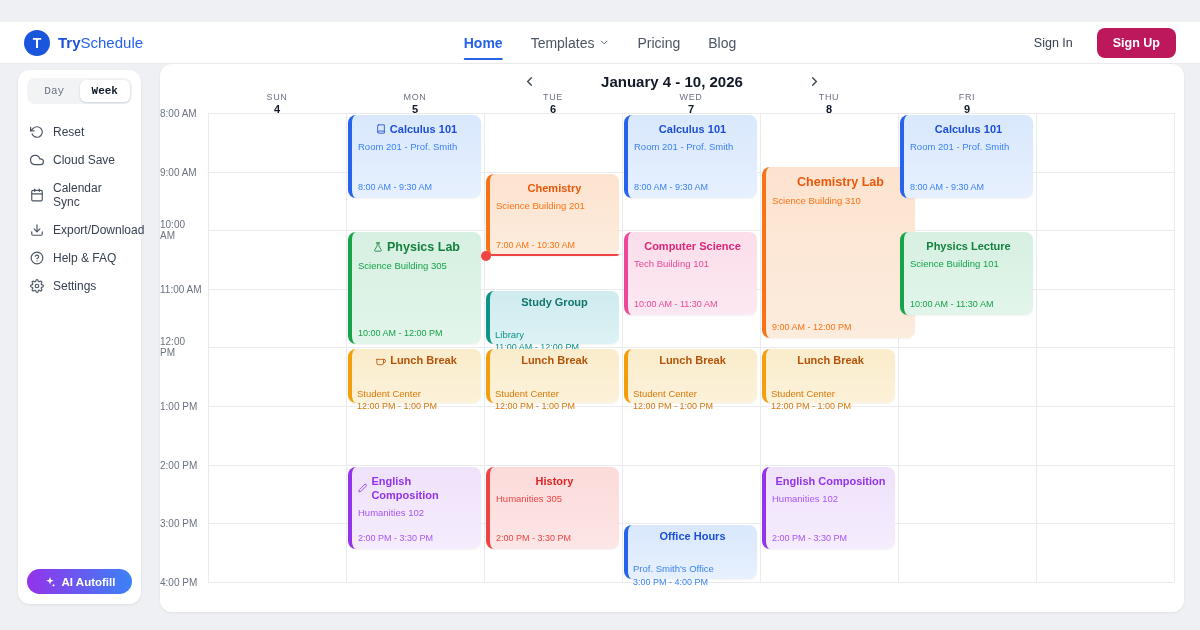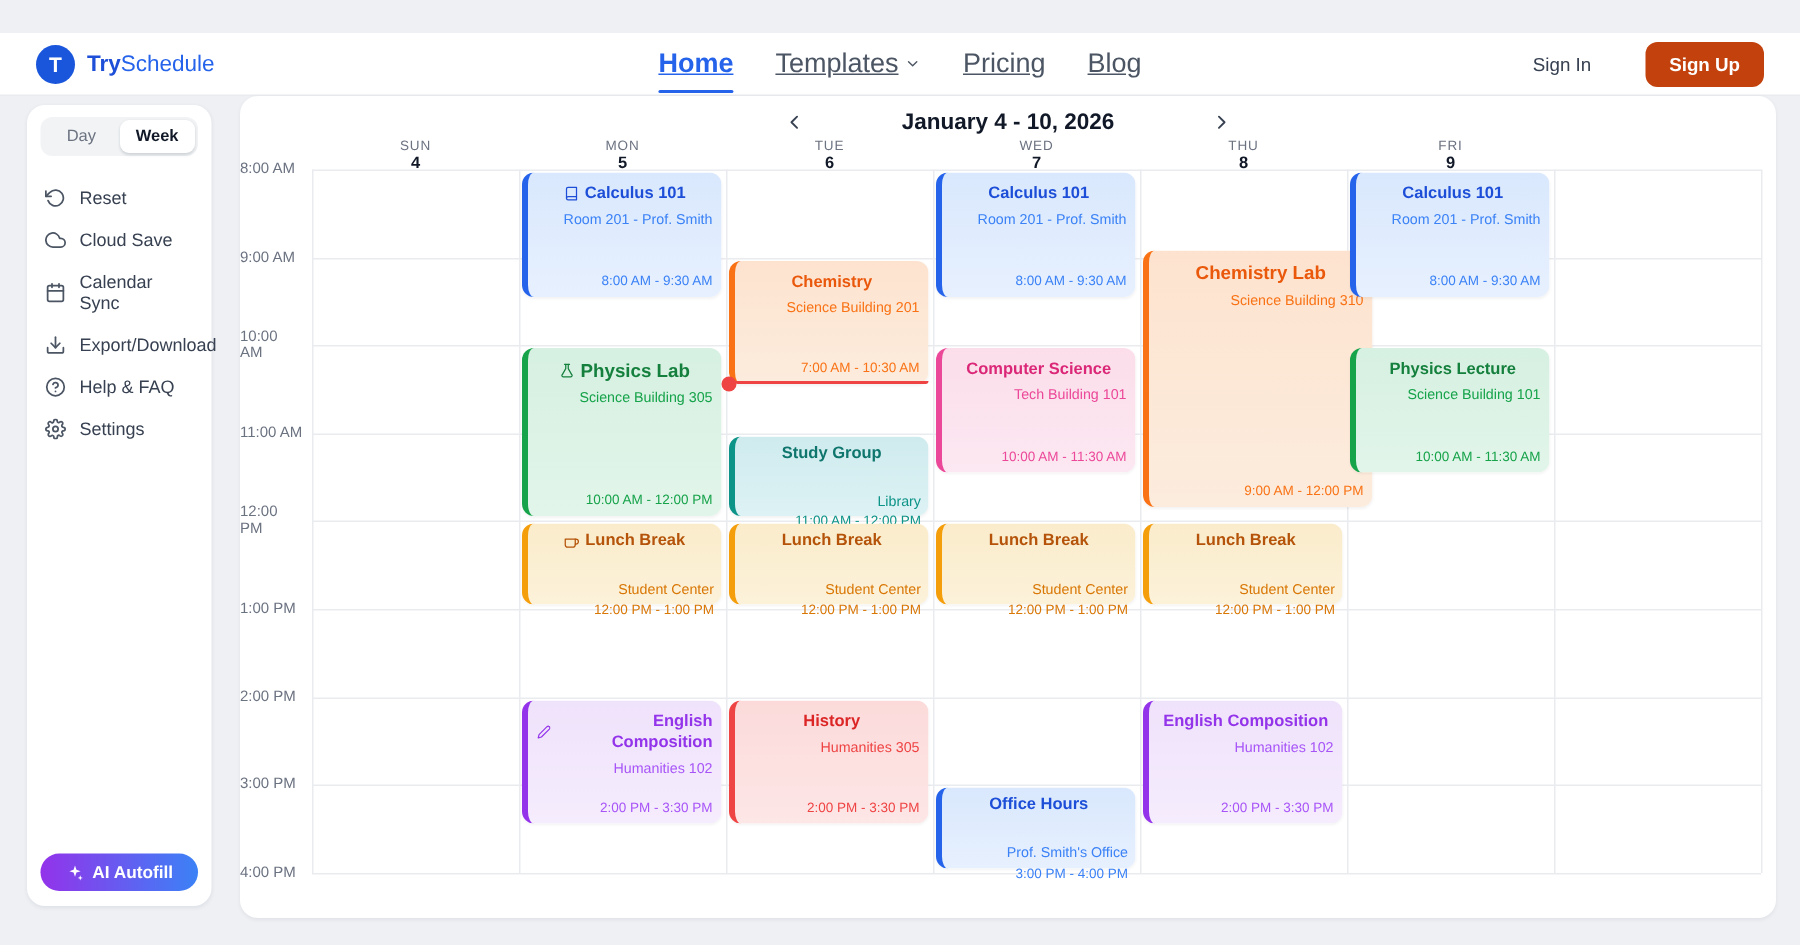--- a/index.html
+++ b/index.html
@@ -8,33 +8,33 @@
 
   
   .topnav { position:absolute; top:22px; left:0; right:0; height:42px; background:#fff;
             border-bottom:1px solid #e9ebef; display:flex; align-items:center; padding:0 24px; }
   .brand { display:flex; align-items:center; gap:8px; cursor:pointer; }
   .logo-circle { width:26px; height:26px; border-radius:50%; background:#1a56db; color:#fff;
                  display:flex; align-items:center; justify-content:center; font-weight:bold; font-size:14px; }
   .brand-name { font-size:15px; color:#2563eb; }
   .brand-name .b { font-weight:700; color:#1e4fd8; }
   .nav-links { position:absolute; left:50%; transform:translateX(-50%); display:flex; gap:28px; align-items:center; }
-  .nav-link { font-size:18px; color:#4b5563; cursor:pointer; display:flex; align-items:center; gap:4px; position:relative;text-decoration:underline; }
+  .nav-link { font-size:14px; color:#4b5563; cursor:pointer; display:flex; align-items:center; gap:4px; position:relative; }
   .nav-link.active { color:#2563eb; font-weight:600; }
   .nav-link.active::after { content:""; position:absolute; left:0; right:0; bottom:-9px; height:2px; background:#2563eb; border-radius:1px; }
-  .nav-right { margin-left:auto; display:flex; align-items:center; gap:36px; }
+  .nav-right { margin-left:auto; display:flex; align-items:center; gap:24px; }
   .signin { font-size:12.5px; color:#374151; cursor:pointer; }
-  .signup { background:#c2410c; color:#fff; border:none; border-radius:8px; padding:8px 16px;
+  .signup { background:#be185d; color:#fff; border:none; border-radius:8px; padding:8px 16px;
             font-size:12.5px; font-weight:600; cursor:pointer; font-family:inherit; }
 
   
   .sidebar { position:absolute; left:18px; top:70px; width:123px; height:534px; background:#fff;
              border-radius:12px; box-shadow:0 1px 3px rgba(16,24,40,.07); padding:8px 9px 10px;
              display:flex; flex-direction:column; }
-  .toggle { display:flex; background:#f1f3f5; border-radius:8px; padding:2px; margin-bottom:14px; }
+  .toggle { display:flex; background:#f1f3f5; border-radius:8px; padding:2px; margin-bottom:14px;font-family:Liberation Mono, monospace; }
   .toggle-btn { flex:1; text-align:center; font-size:11px; padding:5px 0; border-radius:6px; color:#6b7280; cursor:pointer; }
   .toggle-btn.active { background:#fff; color:#111827; font-weight:700; box-shadow:0 1px 2px rgba(16,24,40,.15); }
   .menu-item { display:flex; align-items:center; gap:9px; font-size:12px; color:#374151;
                padding:7px 3px; cursor:pointer; }
   .menu-item svg { color:#4b5563; flex:none; }
   .ai-btn { margin-top:auto; height:25px; border:none; border-radius:13px; cursor:pointer;
             background:linear-gradient(90deg,#9333ea,#3b82f6); color:#fff; font-size:11.5px; font-weight:600;
             display:flex; align-items:center; justify-content:center; gap:6px; font-family:inherit; }
 
   
@@ -50,21 +50,21 @@
   .day-num { font-size:11px; font-weight:700; color:#111827; margin-top:1px; }
 
   .grid { position:absolute; left:0; top:0; right:0; bottom:0; }
   .time-label { position:absolute; width:42px; text-align:left; font-size:10px; color:#6b7280;
                 transform:translateY(-50%); }
   .hline { position:absolute; height:1px; background:#e9ebef; }
   .vline { position:absolute; width:1px; background:#e9ebef; }
 
   
   .event { position:absolute; border-radius:8px; border-left:4px solid; padding:7px 6px 6px;
-           display:flex; flex-direction:column; text-align:right; cursor:pointer;
+           display:flex; flex-direction:column; text-align:left; cursor:pointer;
            box-shadow:0 1px 2px rgba(16,24,40,.05); }
   .event.compact { padding:4px 5px 4px; }
   .ev-title { font-size:11px; font-weight:700; display:flex; align-items:center; justify-content:center; gap:4px; line-height:1.3; }
   .event.big .ev-title { font-size:12.5px; }
   .ev-loc { font-size:9.5px; margin-top:5px; line-height:1.2; }
   .event.compact .ev-loc { margin-top:20px; }
   .ev-time { font-size:9px; margin-top:auto; padding-top:2px; }
   .ev-handle-line { position:absolute; left:0; right:0; bottom:0; height:2px; background:#ef4444; border-radius:0 0 2px 2px; }
   .ev-handle-dot { position:absolute; left:-9px; bottom:-5px; width:10px; height:10px; border-radius:50%; background:#ef4444; }
 </style>

